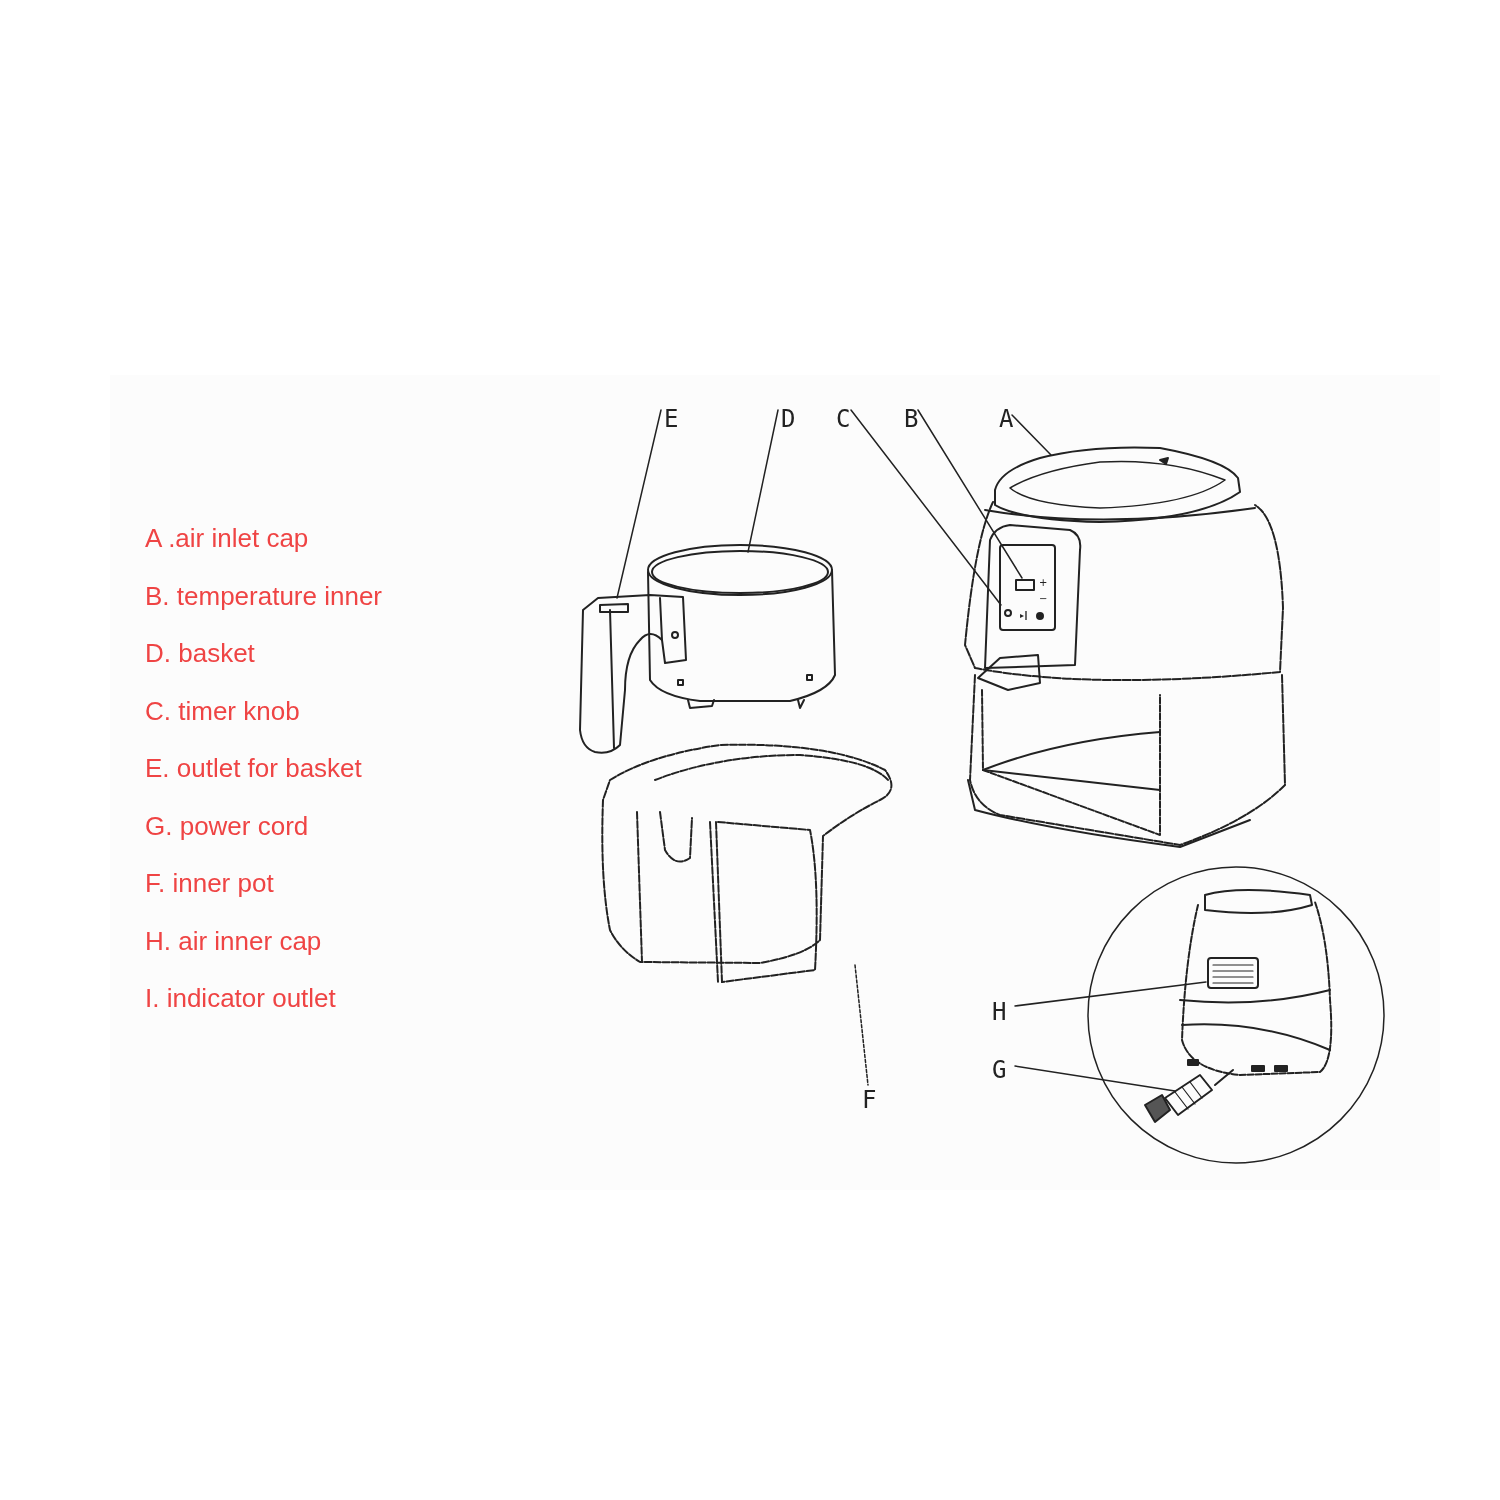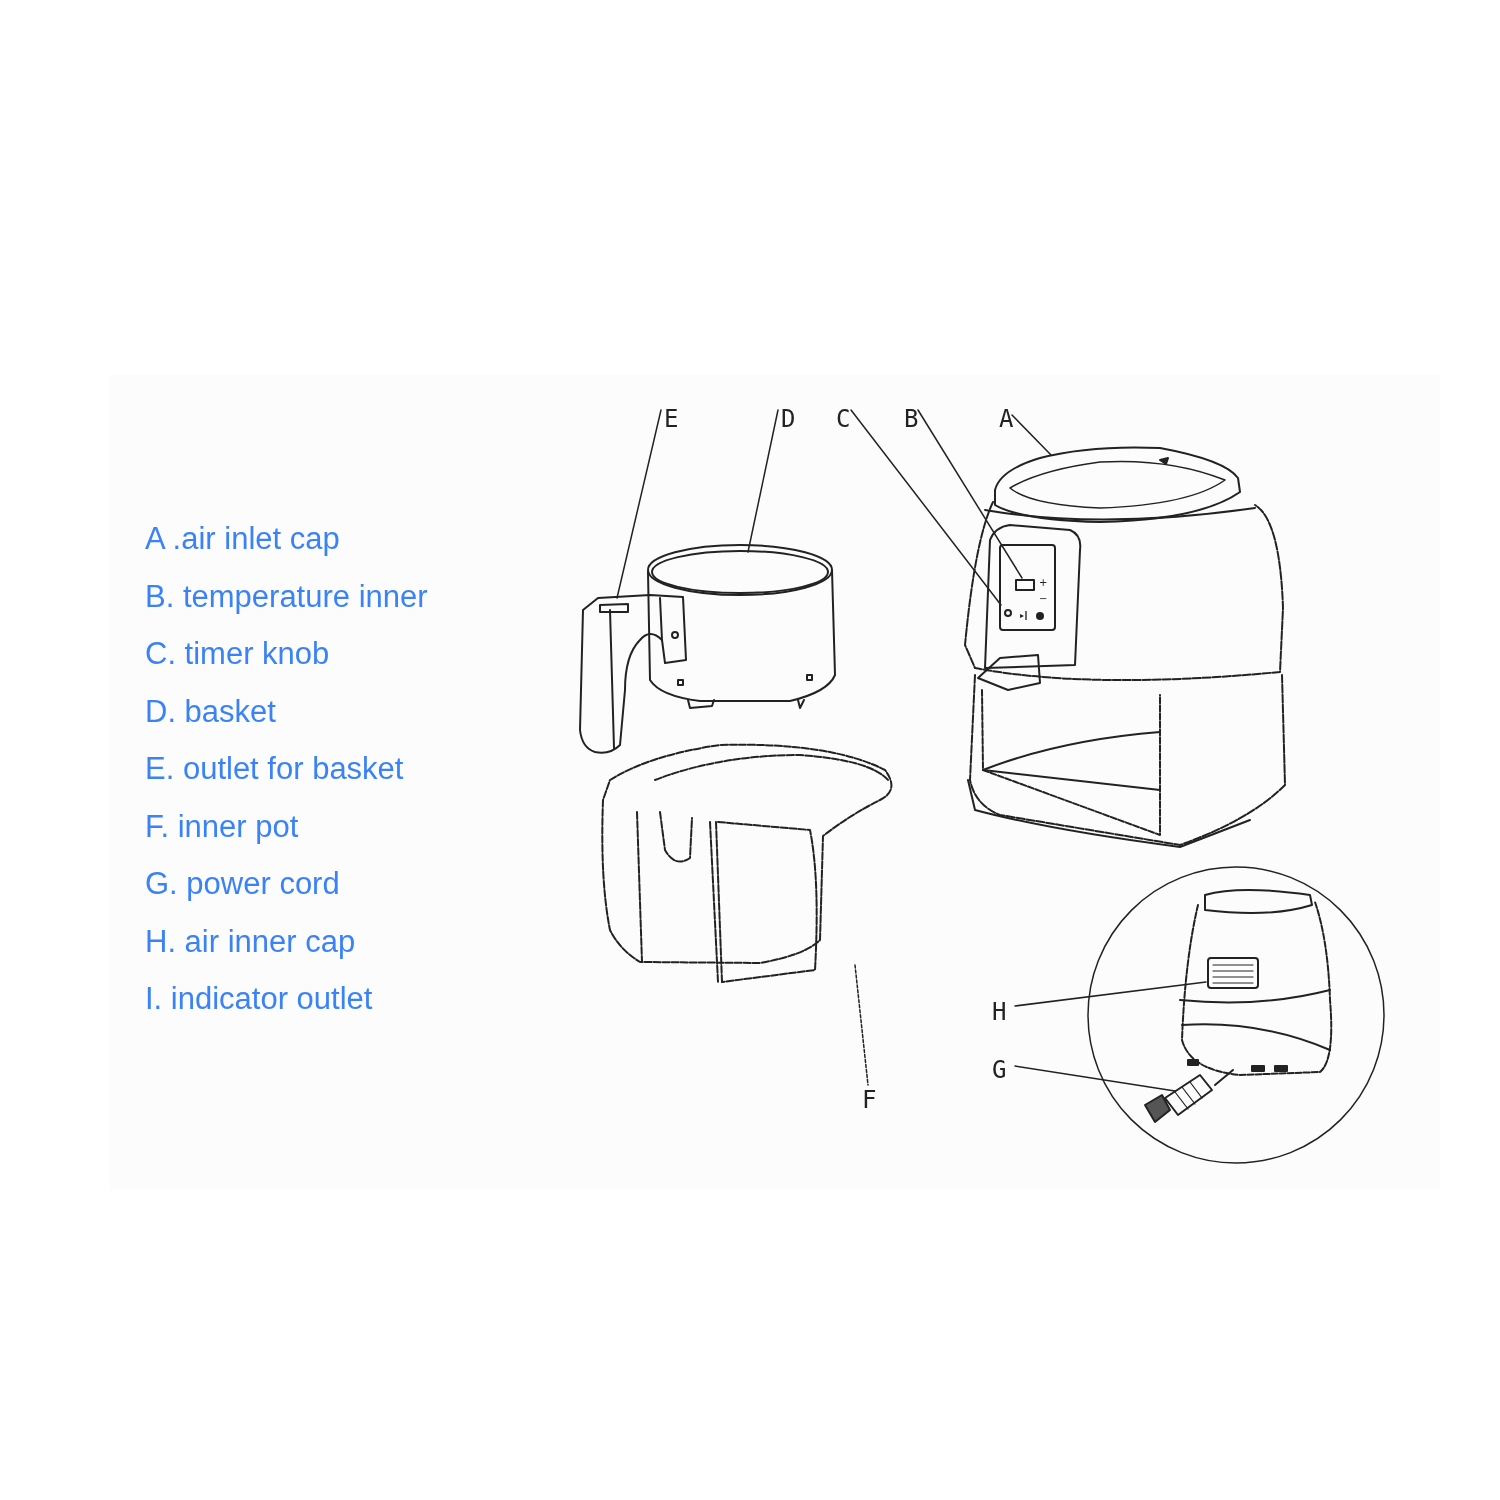--- a/index.html
+++ b/index.html
@@ -4,42 +4,42 @@
   <style>
     html, body { margin: 0; padding: 0; background: #ffffff; }
     body { width: 1500px; height: 1500px; position: relative; overflow: hidden; }
     .scan-area {
       position: absolute; left: 110px; top: 375px; width: 1330px; height: 815px;
       background: #fcfcfc;
     }
     .legend {
       position: absolute; left: 145px; top: 510px;
       font-family: "Liberation Sans", sans-serif;
-      font-size: 31px; color: #3b82f6; line-height: 57.5px;
+      font-size: 26px; color: #ef4444; line-height: 57.5px;
     }
     .legend-item { white-space: nowrap; }
     svg.drawing { position: absolute; left: 0; top: 0; }
     .callout {
       font-family: "DejaVu Sans Mono", monospace;
       font-size: 24px; fill: #222; transform-origin: center;
     }
   </style>
 </head>
 <body>
 
 <div class="scan-area"></div>
 
 <div class="legend">
   <div class="legend-item">A .air inlet cap</div>
   <div class="legend-item">B. temperature inner</div>
+  <div class="legend-item">D. basket</div>
   <div class="legend-item">C. timer knob</div>
-  <div class="legend-item">D. basket</div>
   <div class="legend-item">E. outlet for basket</div>
+  <div class="legend-item">G. power cord</div>
   <div class="legend-item">F. inner pot</div>
-  <div class="legend-item">G. power cord</div>
   <div class="legend-item">H. air inner cap</div>
   <div class="legend-item">I. indicator outlet</div>
 </div>
 
 <svg class="drawing" width="1500" height="1500" viewBox="0 0 1500 1500" fill="none" stroke="#222" stroke-width="2" stroke-linecap="round" stroke-linejoin="round">
 
   <g stroke="none">
     <text class="callout" x="664" y="427">E</text>
     <text class="callout" x="781" y="427">D</text>
     <text class="callout" x="836" y="427">C</text>

